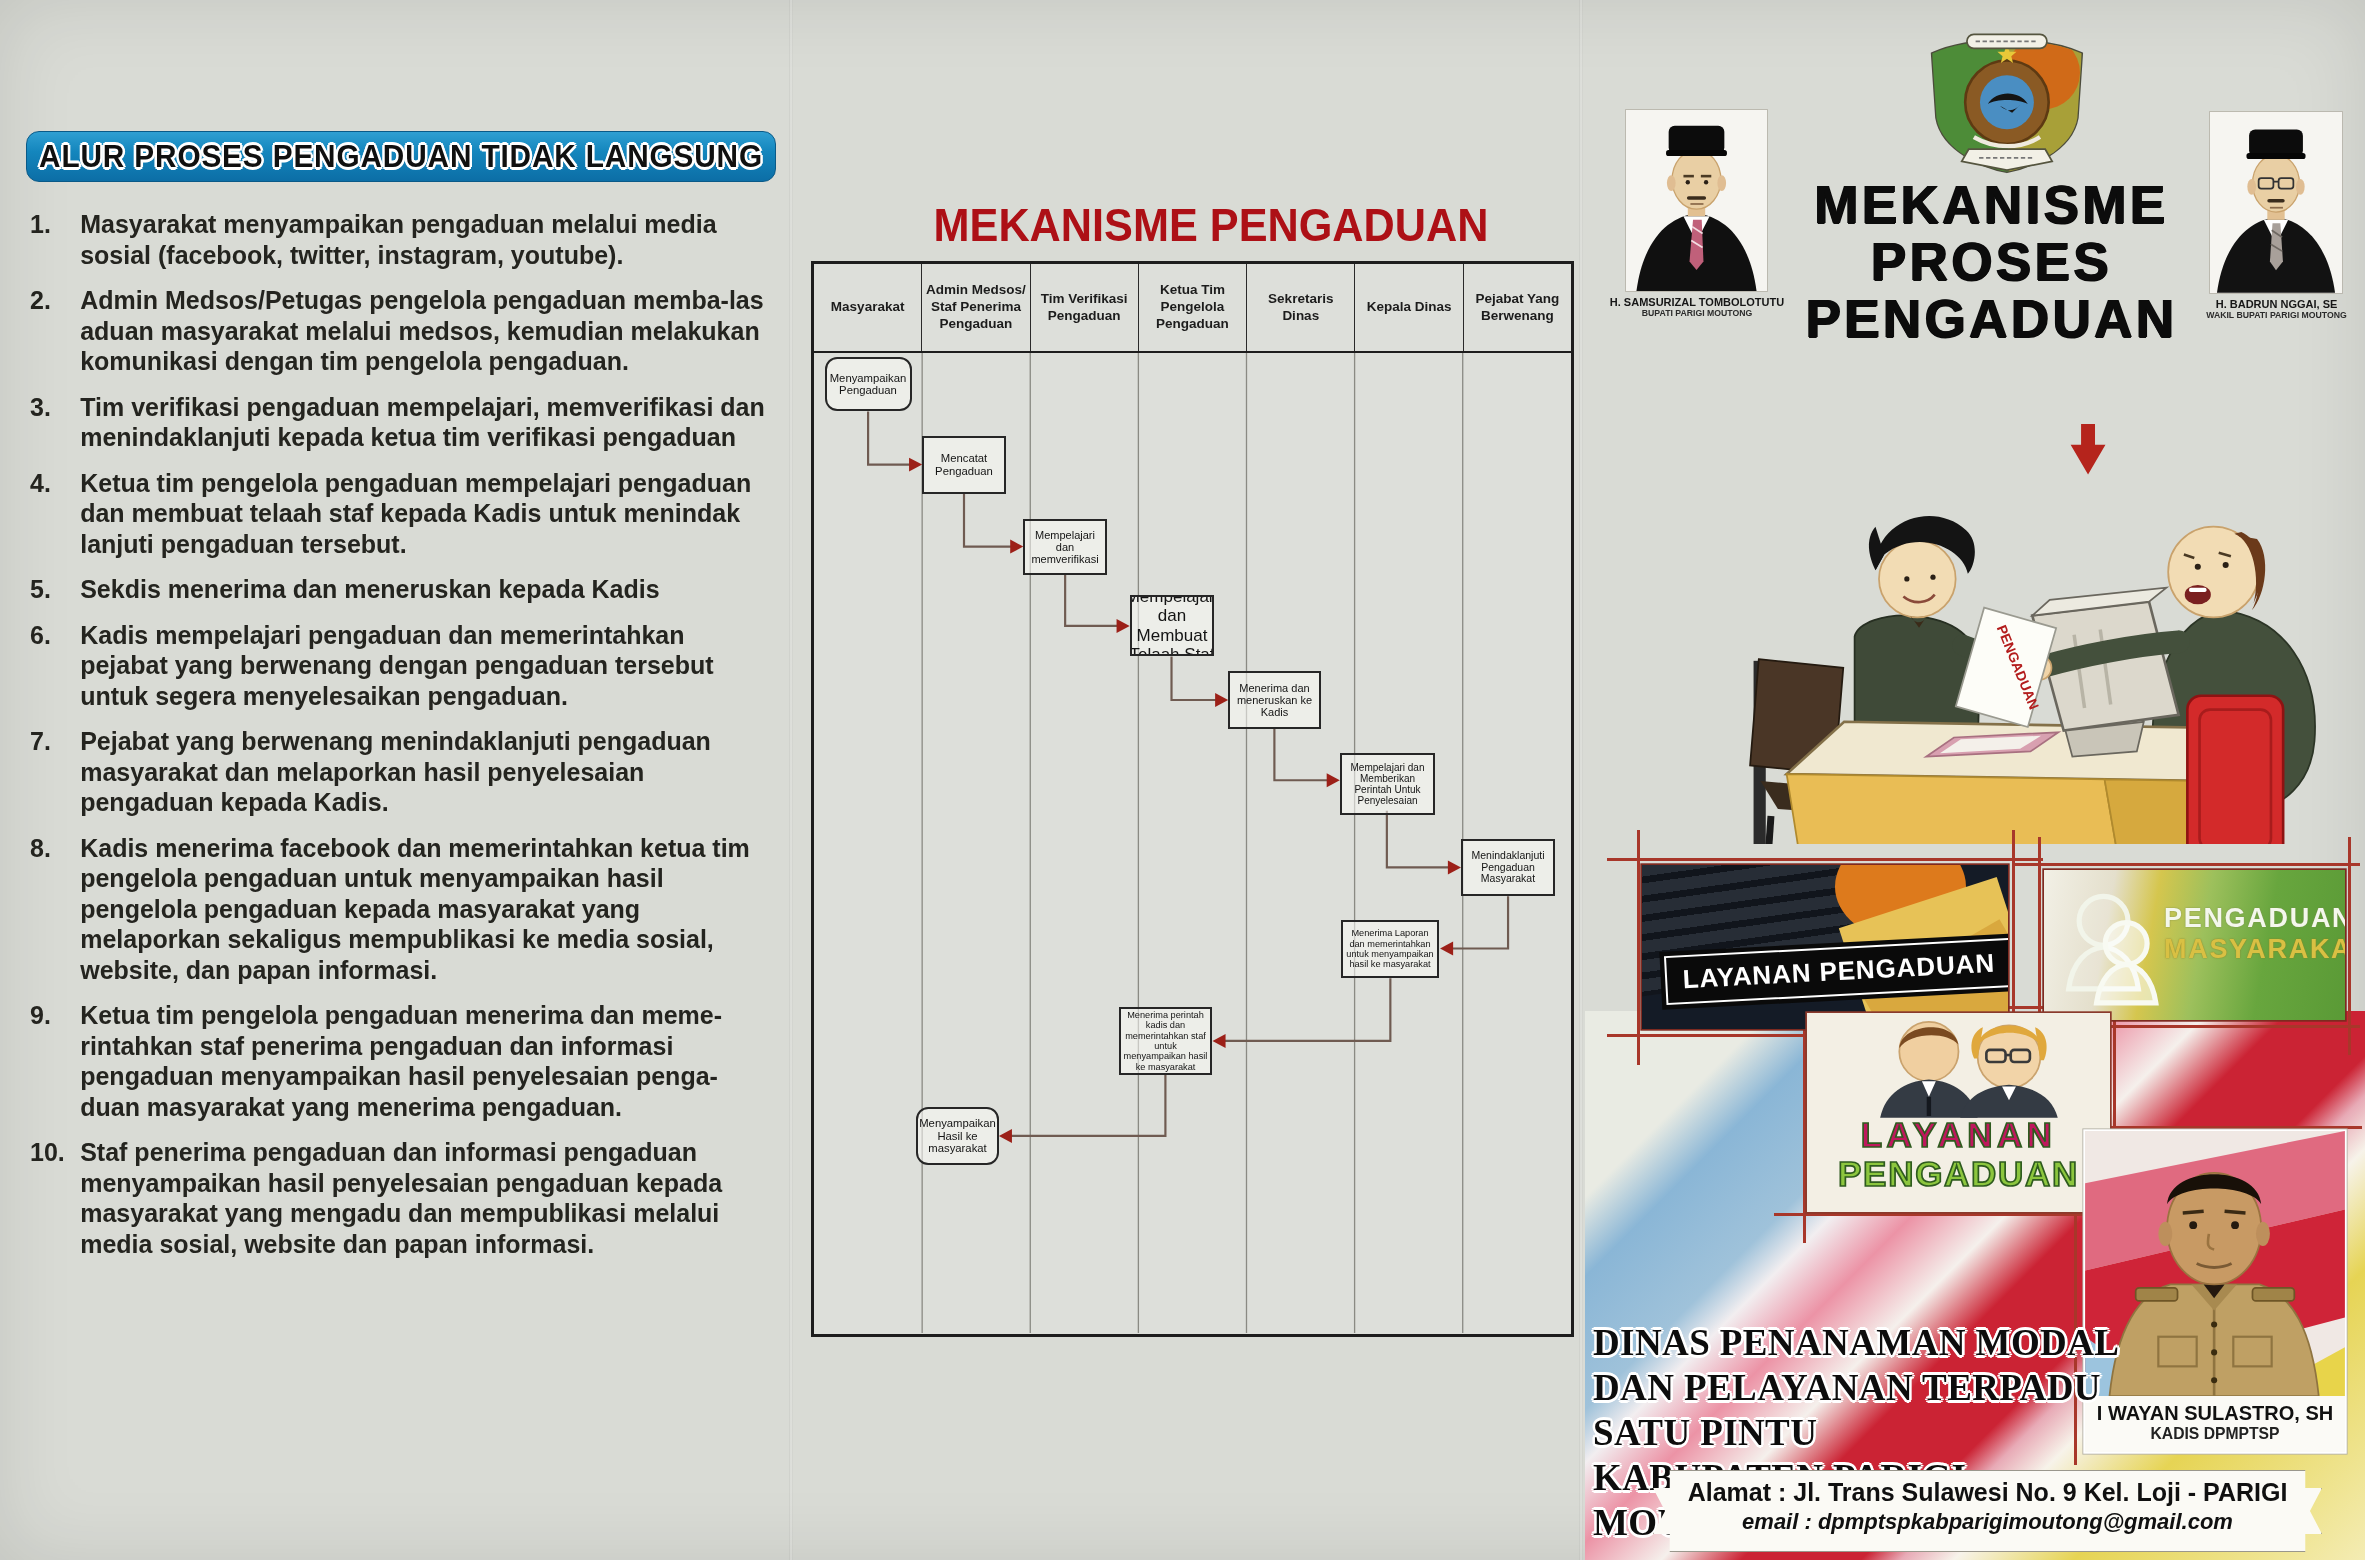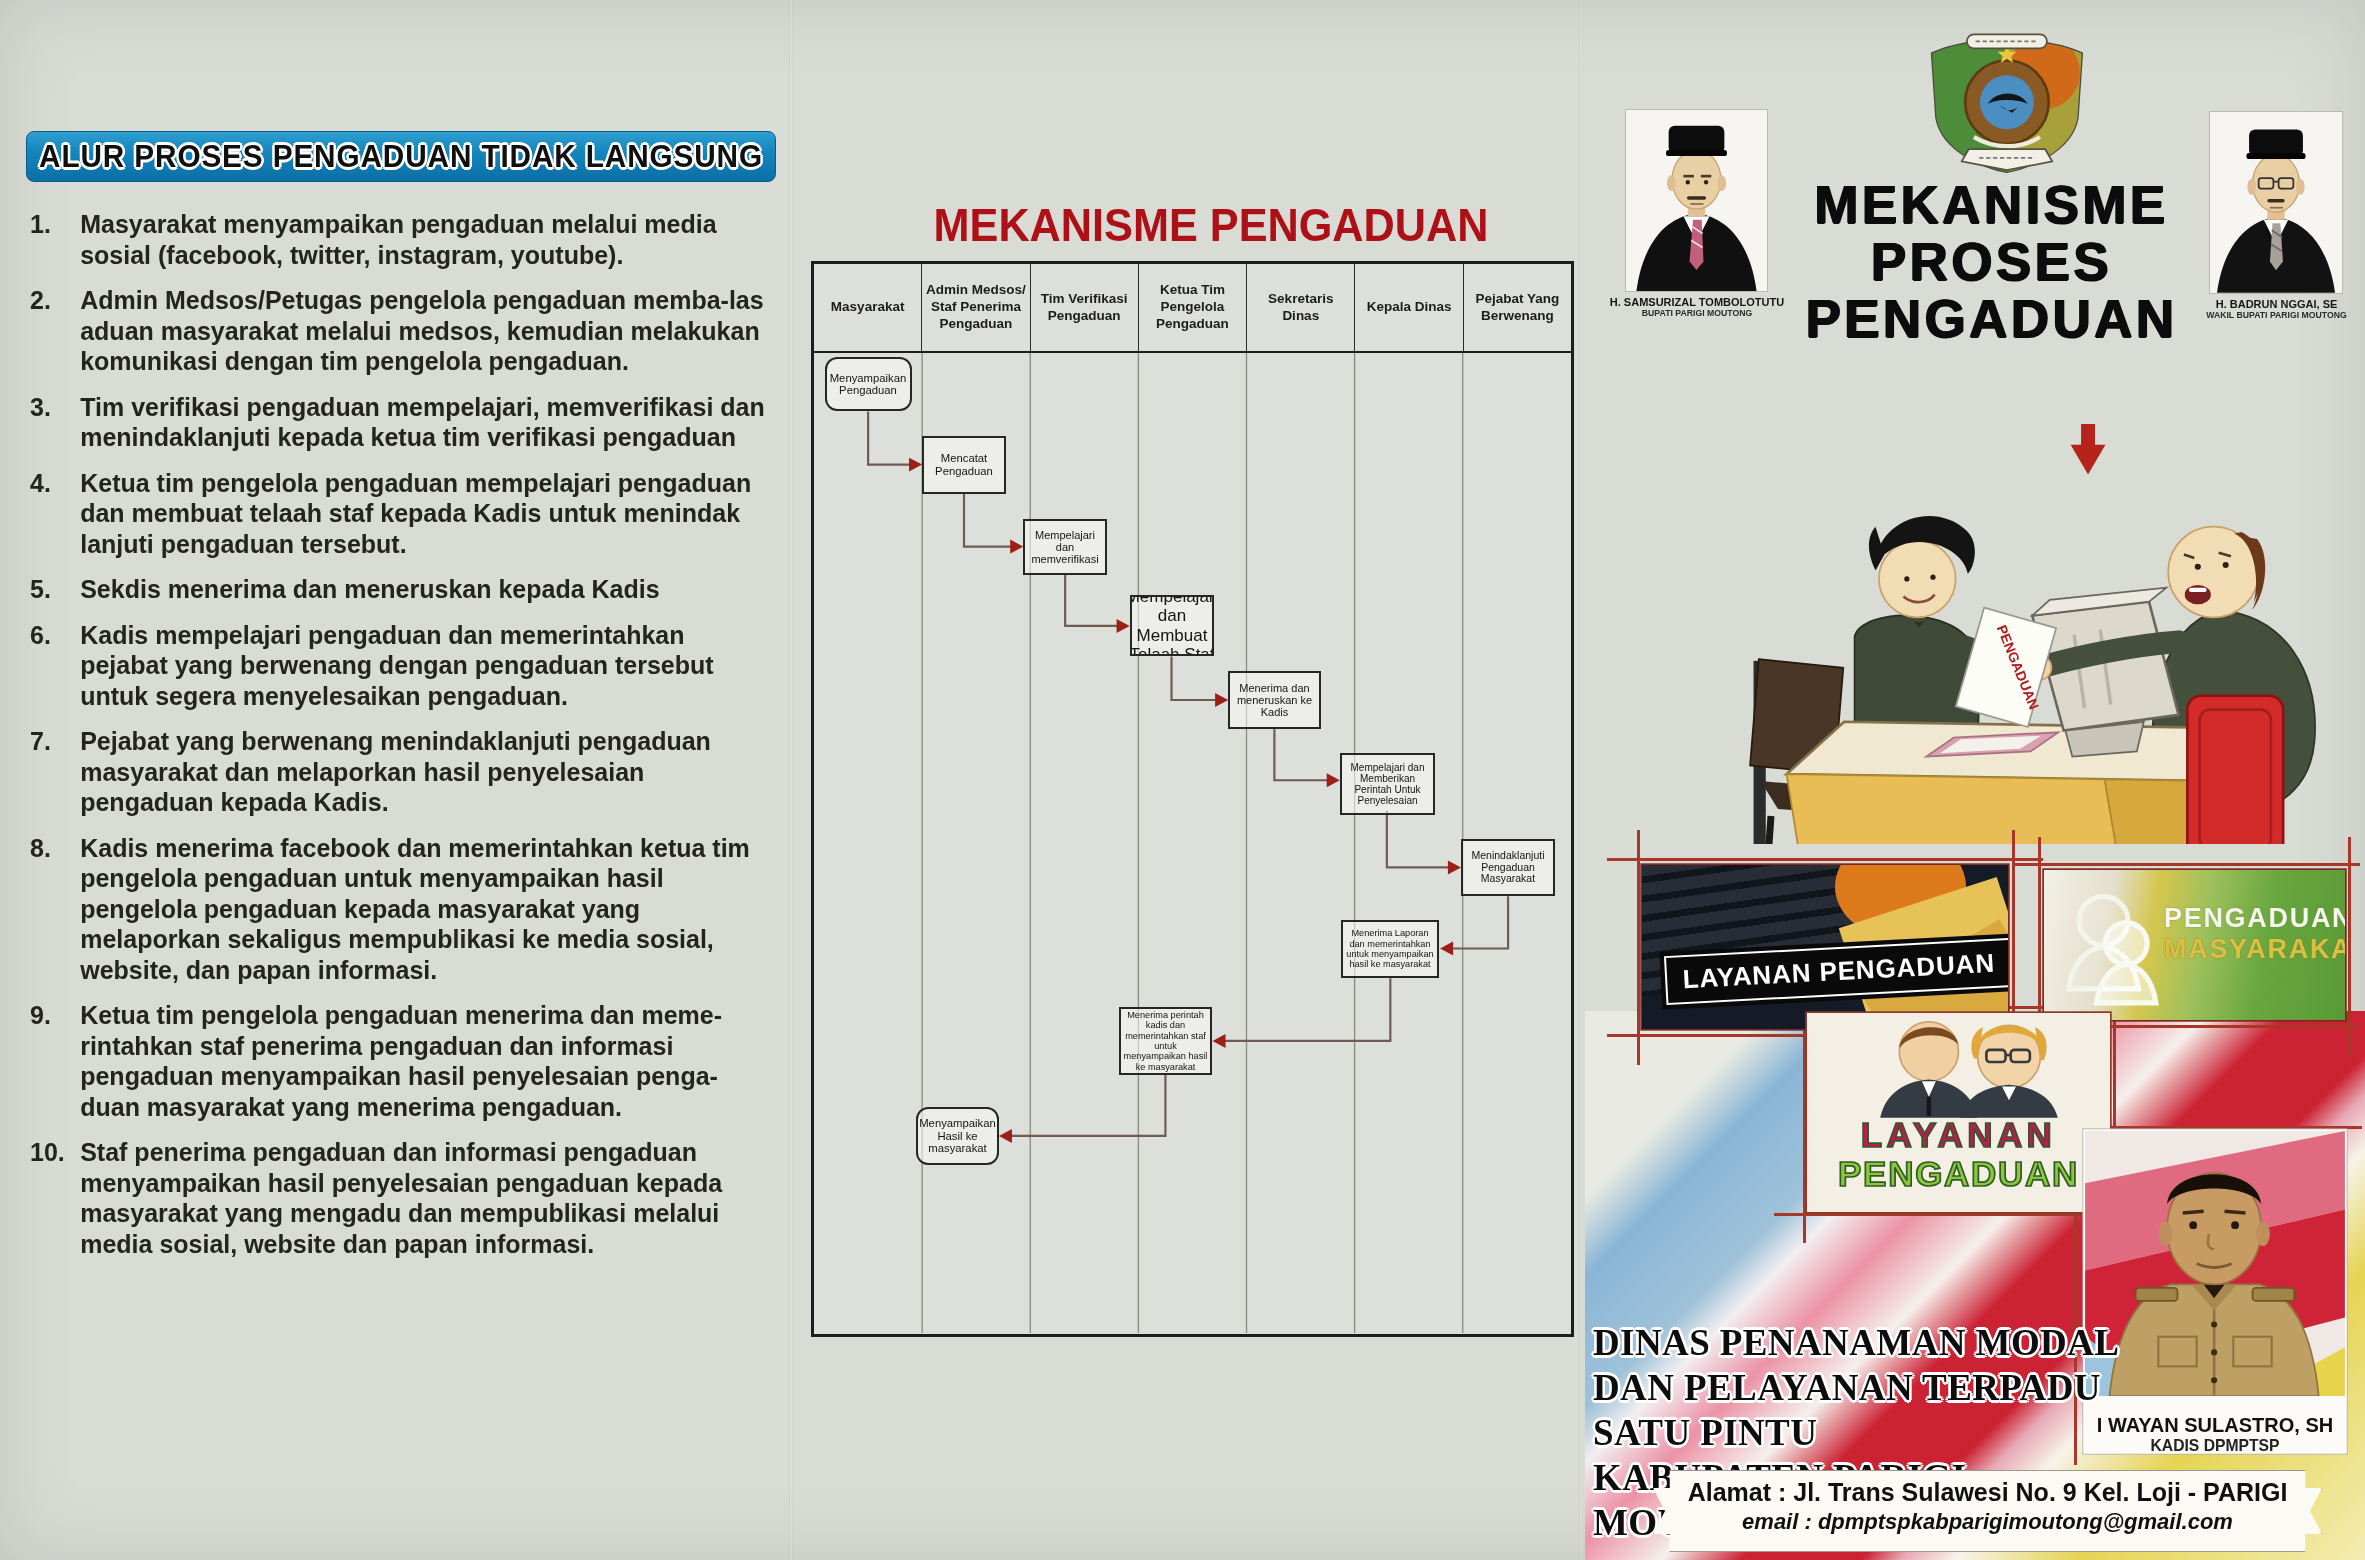--- a/index.html
+++ b/index.html
@@ -4,21 +4,21 @@
 <style>
   html,body{margin:0;padding:0;background:#c9cbc6;}
   .brochure{position:relative;width:2366px;height:1560px;background:#d9dbd5;overflow:hidden;
     font-family:"Liberation Sans",sans-serif;box-shadow:inset 0 0 78px rgba(0,0,0,.10);}
   .fold{position:absolute;top:0;bottom:0;width:3.5px;background:linear-gradient(90deg,rgba(0,0,0,.07),rgba(255,255,255,.25),rgba(0,0,0,.05));}
   .fold1{left:789px;} .fold2{left:1579px;}
 
   
   .banner{position:absolute;left:26px;top:131px;width:748px;height:49px;
     background:linear-gradient(#2f9fd2 0%,#1486bd 40%,#0c6ea6 100%);
-    border:1.7px solid #0a5a88;border-radius:8px;display:flex;align-items:center;justify-content:center;}
+    border:1.7px solid #0a5a88;border-radius:13px;display:flex;align-items:center;justify-content:center;}
   .banner span{font-size:31px;font-weight:700;color:#101010;letter-spacing:0.9px;transform:scaleX(.96);white-space:nowrap;
     text-shadow:-2.6px 0 0 #fff,2.6px 0 0 #fff,0 -2.6px 0 #fff,0 2.6px 0 #fff,-1.7px -1.7px 0 #fff,1.7px 1.7px 0 #fff,-1.7px 1.7px 0 #fff,1.7px -1.7px 0 #fff;}
   .steps-list{position:absolute;left:30px;top:209px;width:746px;margin:0;padding:0;list-style:none;}
   .steps-list li{display:flex;margin-bottom:15px;font-size:25px;line-height:30.5px;font-weight:700;color:#24241f;}
   .steps-list .num{flex:0 0 45px;padding-right:5.2px;}
   .steps-list .txt{flex:1;}
 
   
   .flow-title{position:absolute;left:906px;top:197px;width:610px;margin:0;text-align:center;
     font-size:47px;font-weight:700;color:#ad1016;transform:scaleX(.92);letter-spacing:0;}
@@ -78,21 +78,21 @@
   .lc-text{position:absolute;left:0;right:0;top:103px;}
   .lc-l1{font-size:35px;font-weight:700;color:#be185d;letter-spacing:4.4px;line-height:38px;-webkit-text-stroke:1.7px #2e5b1e;}
   .lc-l2{font-size:35px;font-weight:700;color:#8cc63e;letter-spacing:1.7px;line-height:40px;-webkit-text-stroke:1.7px #2e5b1e;}
 
   .stripes{position:absolute;left:1585px;top:1011px;width:781px;height:549px;z-index:0;
     background:linear-gradient(135deg,#e9ebe3 0%,#e9ebe3 14%,#8ab6d6 20%,#9fc2da 30%,#f2eef0 34%,#ec93a6 40%,#f5f0ec 47%,#cb2334 53%,#cb2334 62%,#e8aab6 65%,#f7f3ea 69%,#e6d454 78%,#efe490 92%,#f4ecb4 100%);}
   .dept{position:absolute;left:1593px;top:1320px;width:558px;z-index:3;
     font-family:"Liberation Serif",serif;font-weight:700;font-size:37px;line-height:45px;color:#0d0d0d;letter-spacing:0.4px;
     text-shadow:-2.6px 0 0 #fff,2.6px 0 0 #fff,0 -2.6px 0 #fff,0 2.6px 0 #fff,-1.7px -1.7px 0 #fff,1.7px 1.7px 0 #fff,1.7px -1.7px 0 #fff,-1.7px 1.7px 0 #fff;}
   .kadis{position:absolute;left:2085px;top:1131px;width:260px;height:321px;background:#f0e8e4;z-index:2;box-shadow:0 0 0 1.7px #fff,0 0 0 2.6px #b5b2a8;}
-  .kadis-cap{position:absolute;left:0;right:0;bottom:0;height:56px;background:#fbfaf6;text-align:center;padding-top:18px;box-sizing:border-box;}
+  .kadis-cap{position:absolute;left:0;right:0;bottom:0;height:56px;background:#fbfaf6;text-align:center;padding-top:6px;box-sizing:border-box;}
   .kadis-cap .kn{font-size:20px;font-weight:700;color:#111;}
   .kadis-cap .kr{font-size:15.7px;font-weight:700;color:#222;}
   .addr{position:absolute;left:1653px;top:1470px;width:669px;height:82px;background:#fbfaf5;border:1.7px solid #9a978c;border-radius:8.7px;
     z-index:4;text-align:center;box-sizing:border-box;padding-top:7px;
     clip-path:polygon(0 22%,2.5% 22%,2.5% 0,97.5% 0,97.5% 22%,100% 22%,98.2% 50%,100% 78%,97.5% 78%,97.5% 100%,2.5% 100%,2.5% 78%,0 78%,1.8% 50%);}
   .addr .a1{font-size:25px;font-weight:700;color:#101010;}
   .addr .a2{font-size:22px;font-weight:700;font-style:italic;color:#101010;margin-top:1.7px;}
 </style>
 </head>
 <body>

